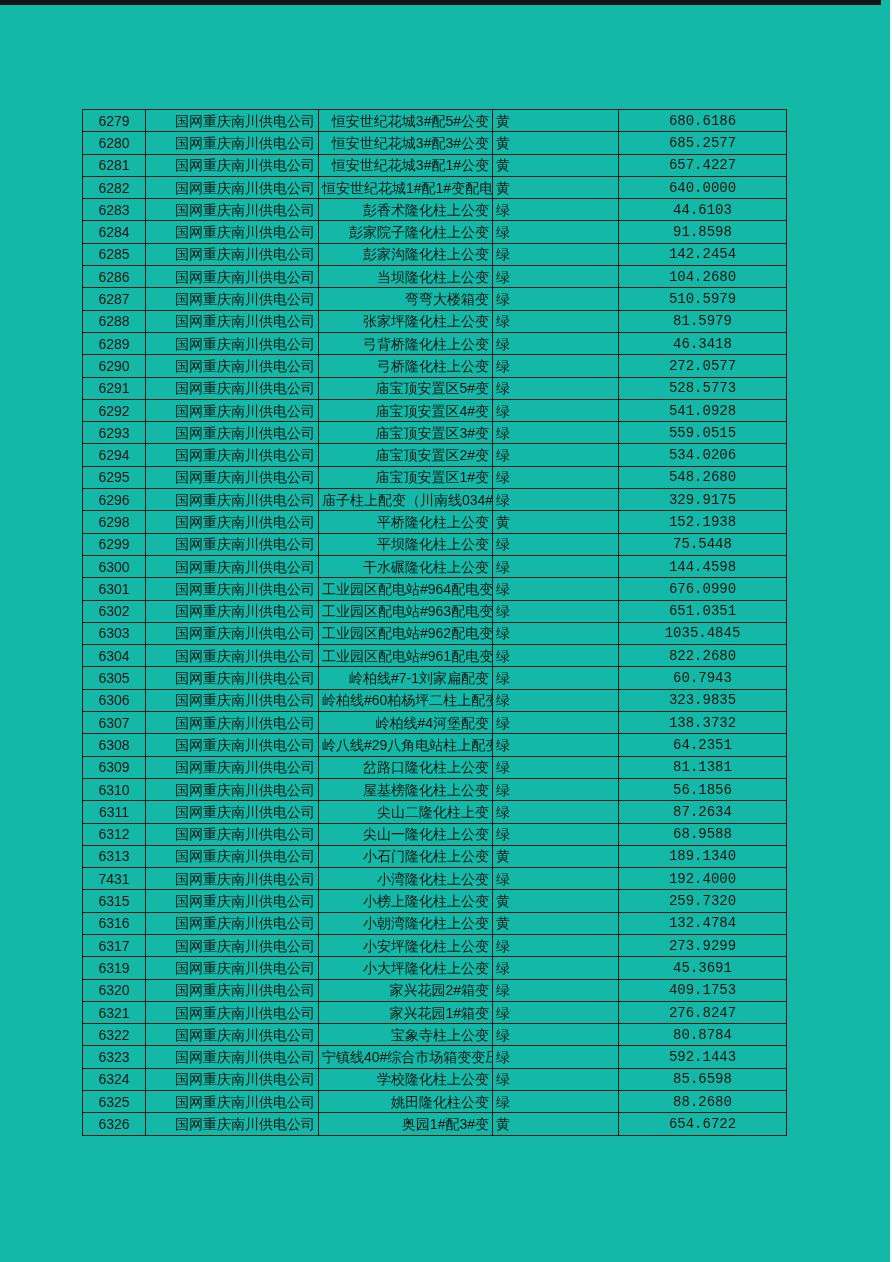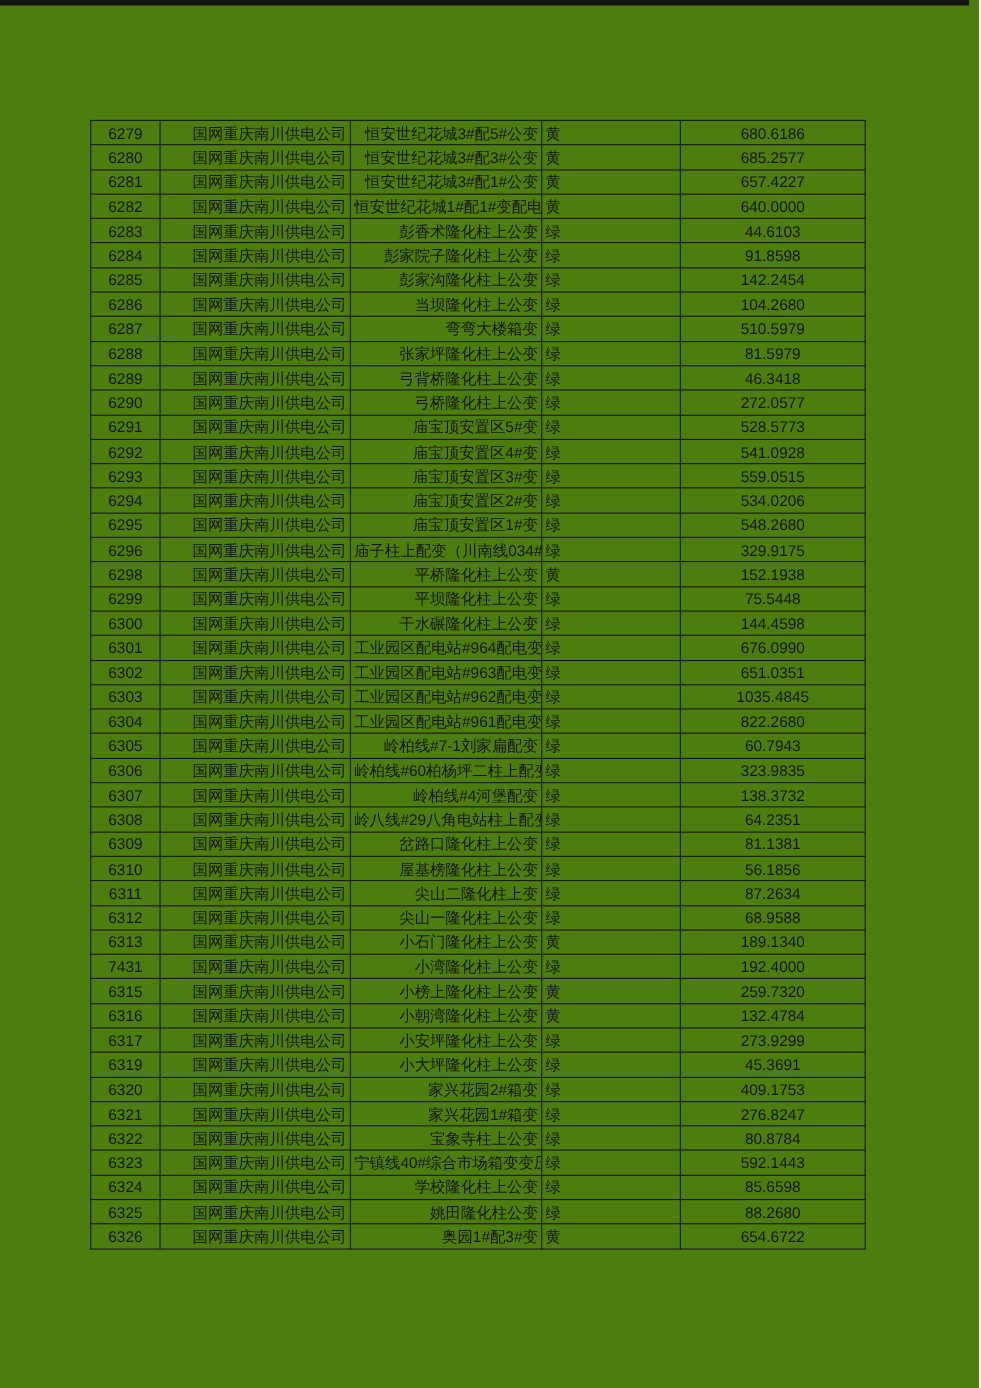--- a/index.html
+++ b/index.html
@@ -5,21 +5,21 @@
   html, body {
     margin: 0;
     padding: 0;
     background: #ffffff;
     font-family: "Liberation Sans", "DejaVu Sans", sans-serif;
   }
   .page {
     position: relative;
     width: 892px;
     height: 1262px;
-    background: #4d7c0f;
+    background: #14b8a6;
     overflow: hidden;
   }
   .top-bar {
     position: absolute;
     left: 0;
     top: 0;
     width: 881px;
     height: 5px;
     background: #151515;
   }
@@ -47,21 +47,21 @@
     color: #151515;
     padding: 0 3px;
     white-space: nowrap;
     overflow: hidden;
     vertical-align: middle;
   }
   td.c-serial  { text-align: center; padding: 0; }
   td.c-company { text-align: right; padding-left: 5px; }
   td.c-device  { text-align: right; padding-left: 4px; padding-right: 0; }
   td.c-status  { text-align: left; padding-left: 4px; }
-  td.c-value   { text-align: center; font-family: Liberation Sans, sans-serif; margin-left: 41px; }
+  td.c-value   { text-align: center; font-family: Liberation Mono, monospace; margin-left: 41px; }
 </style>
 </head>
 <body>
 
 <div class="page">
   <div class="top-bar"></div>
   <div class="edge-line"></div>
   <table class="grid">
     <colgroup>
       <col style="width:63px">

